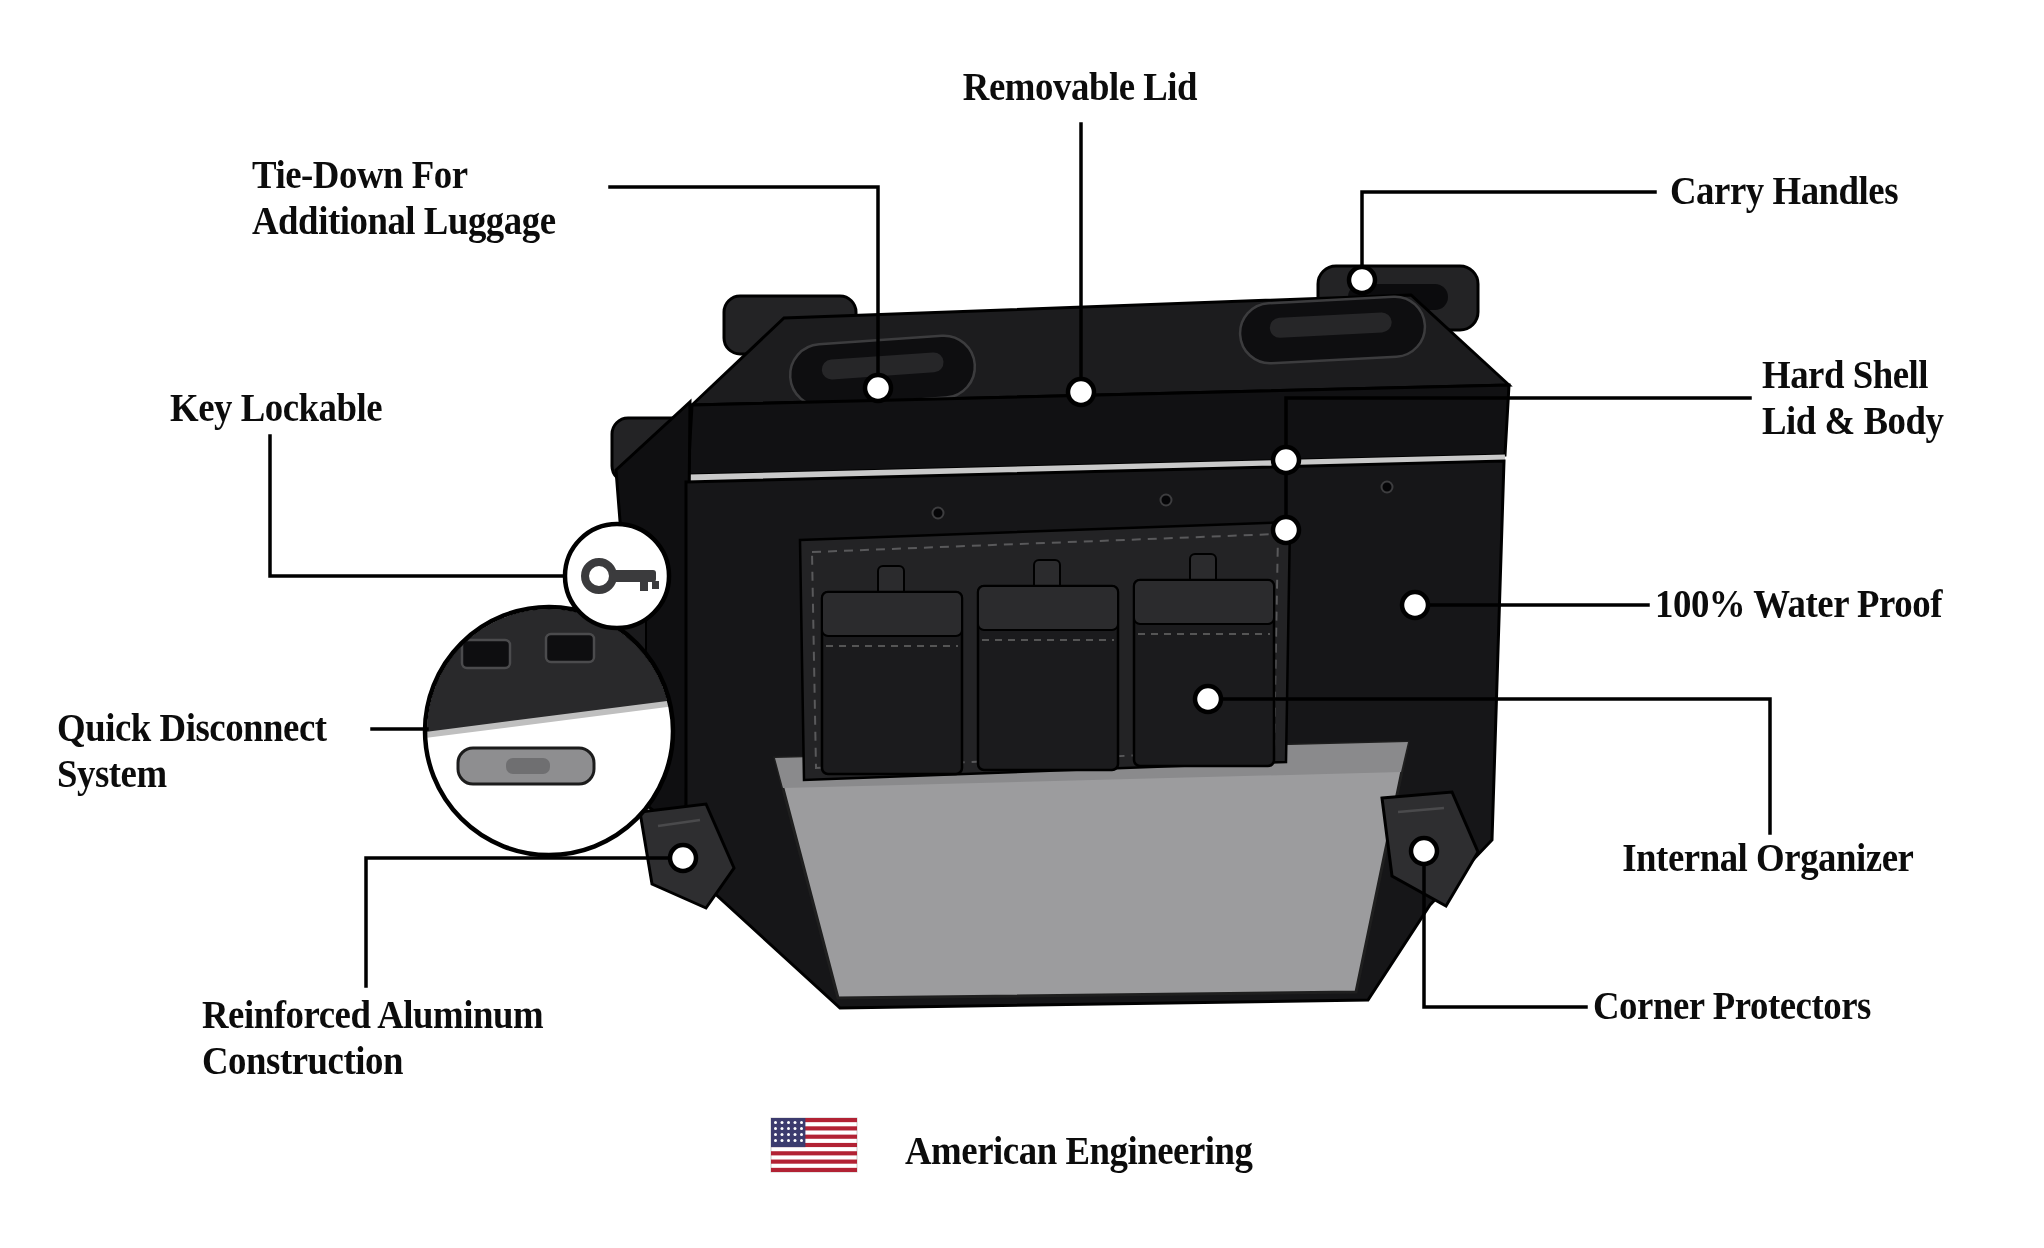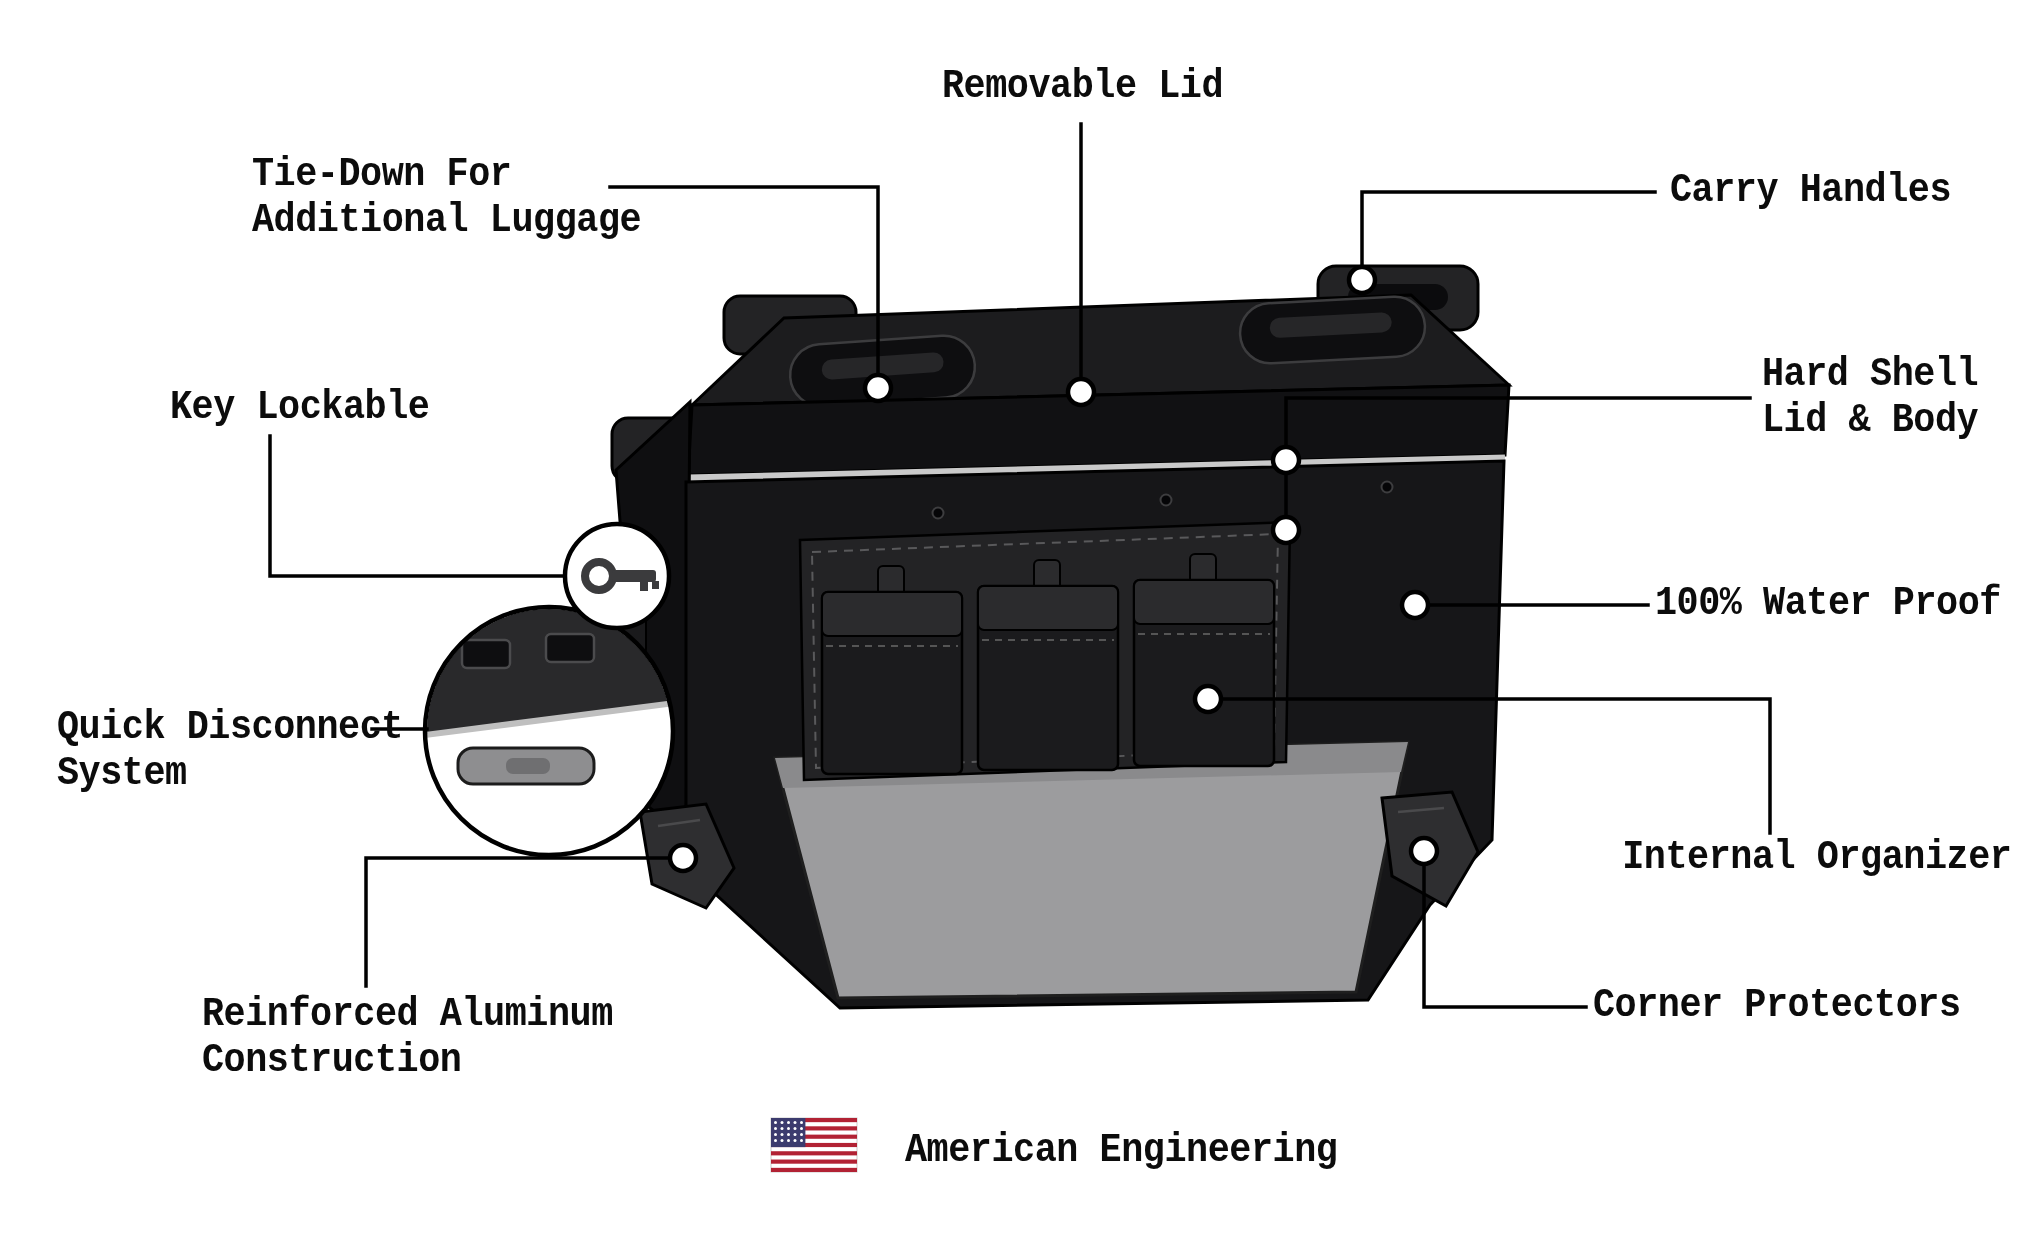--- a/index.html
+++ b/index.html
@@ -1,18 +1,18 @@
 <!DOCTYPE html>
 <html><head>
 <meta charset="utf-8">
 <style>
   html,body { margin:0; padding:0; background:#ffffff; }
   .stage {
     position:relative; width:2044px; height:1248px; background:#ffffff;
-    overflow:hidden; font-family:Liberation Mono, monospace;
+    overflow:hidden; font-family:Liberation Serif, serif;
   }
   .art { position:absolute; left:0; top:0; }
   .lbl {
     position:absolute; font-weight:700; font-size:40px; line-height:46px;
     color:#0c0c0c; letter-spacing:-0.5px; white-space:nowrap;
     transform:scaleX(0.92); transform-origin:left top;
   }
   .lbl span { display:block; }
   .lbl.center { text-align:center; transform-origin:center top; }
 </style>

